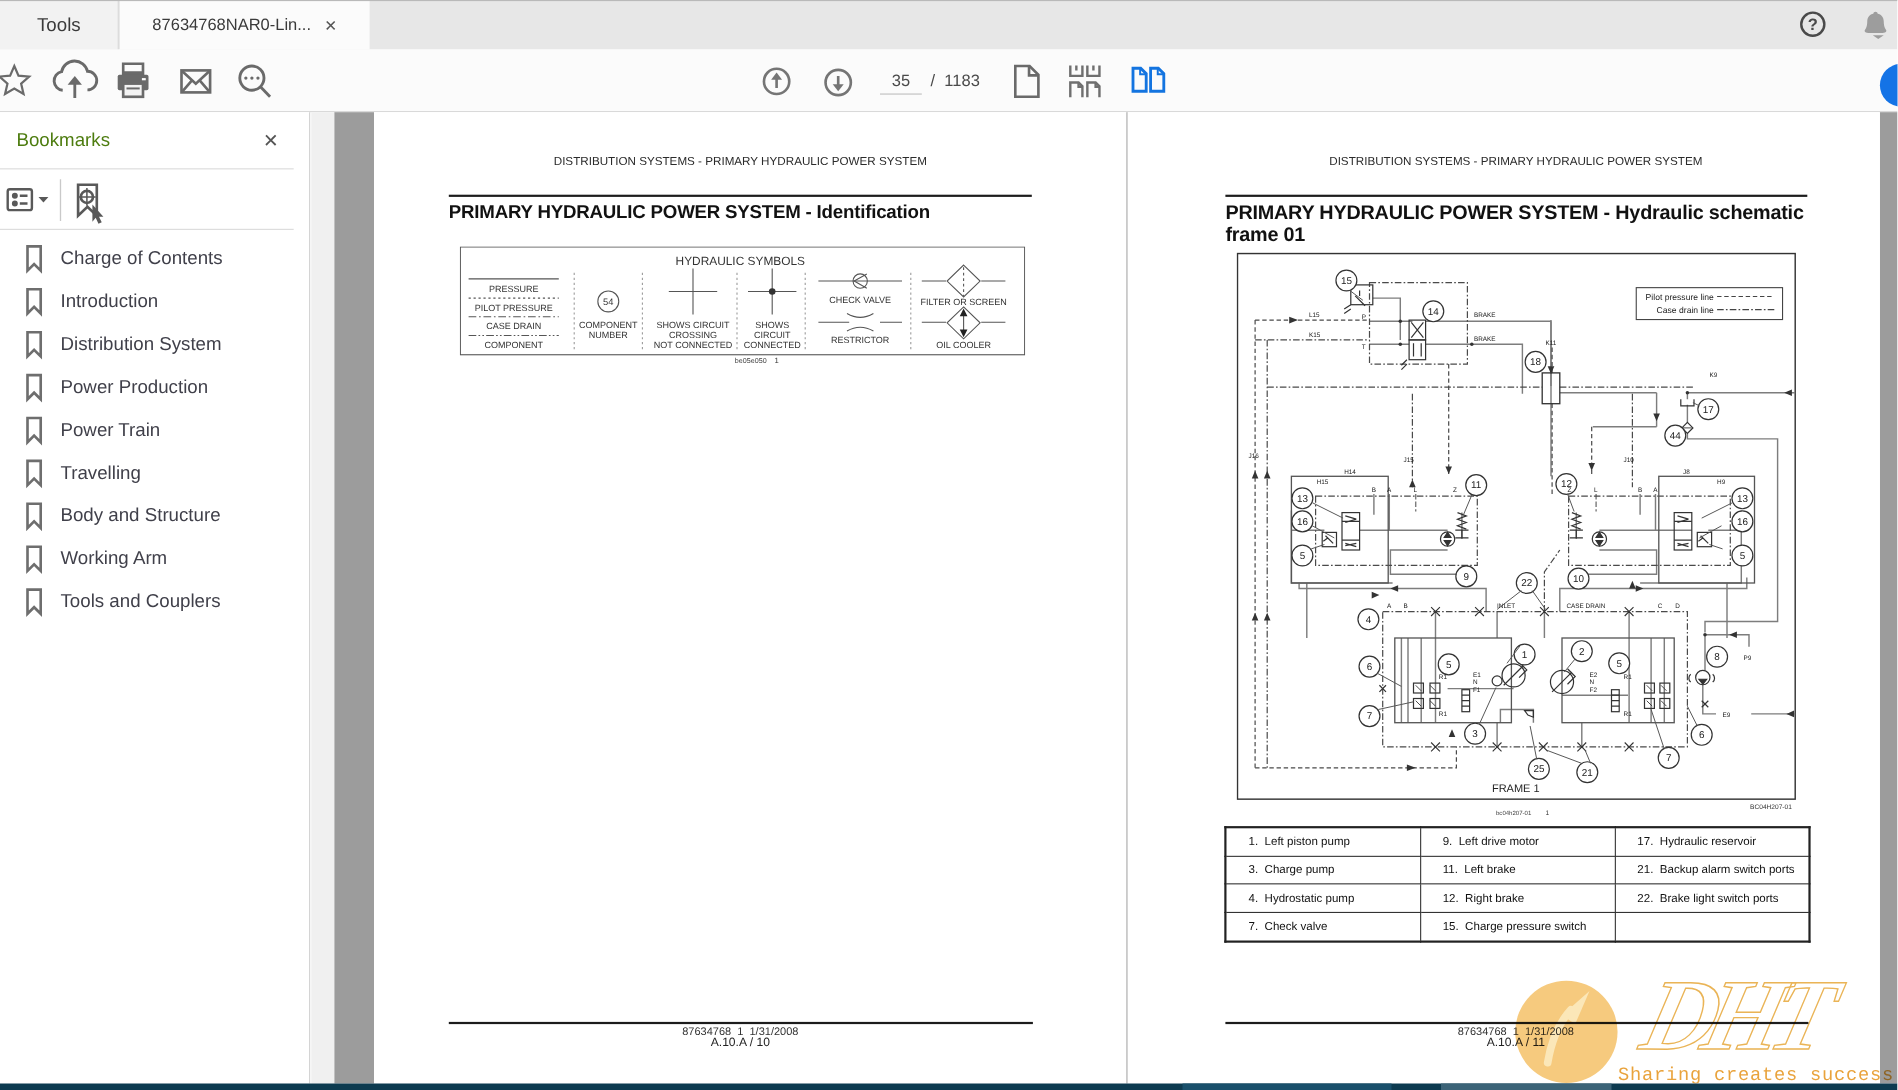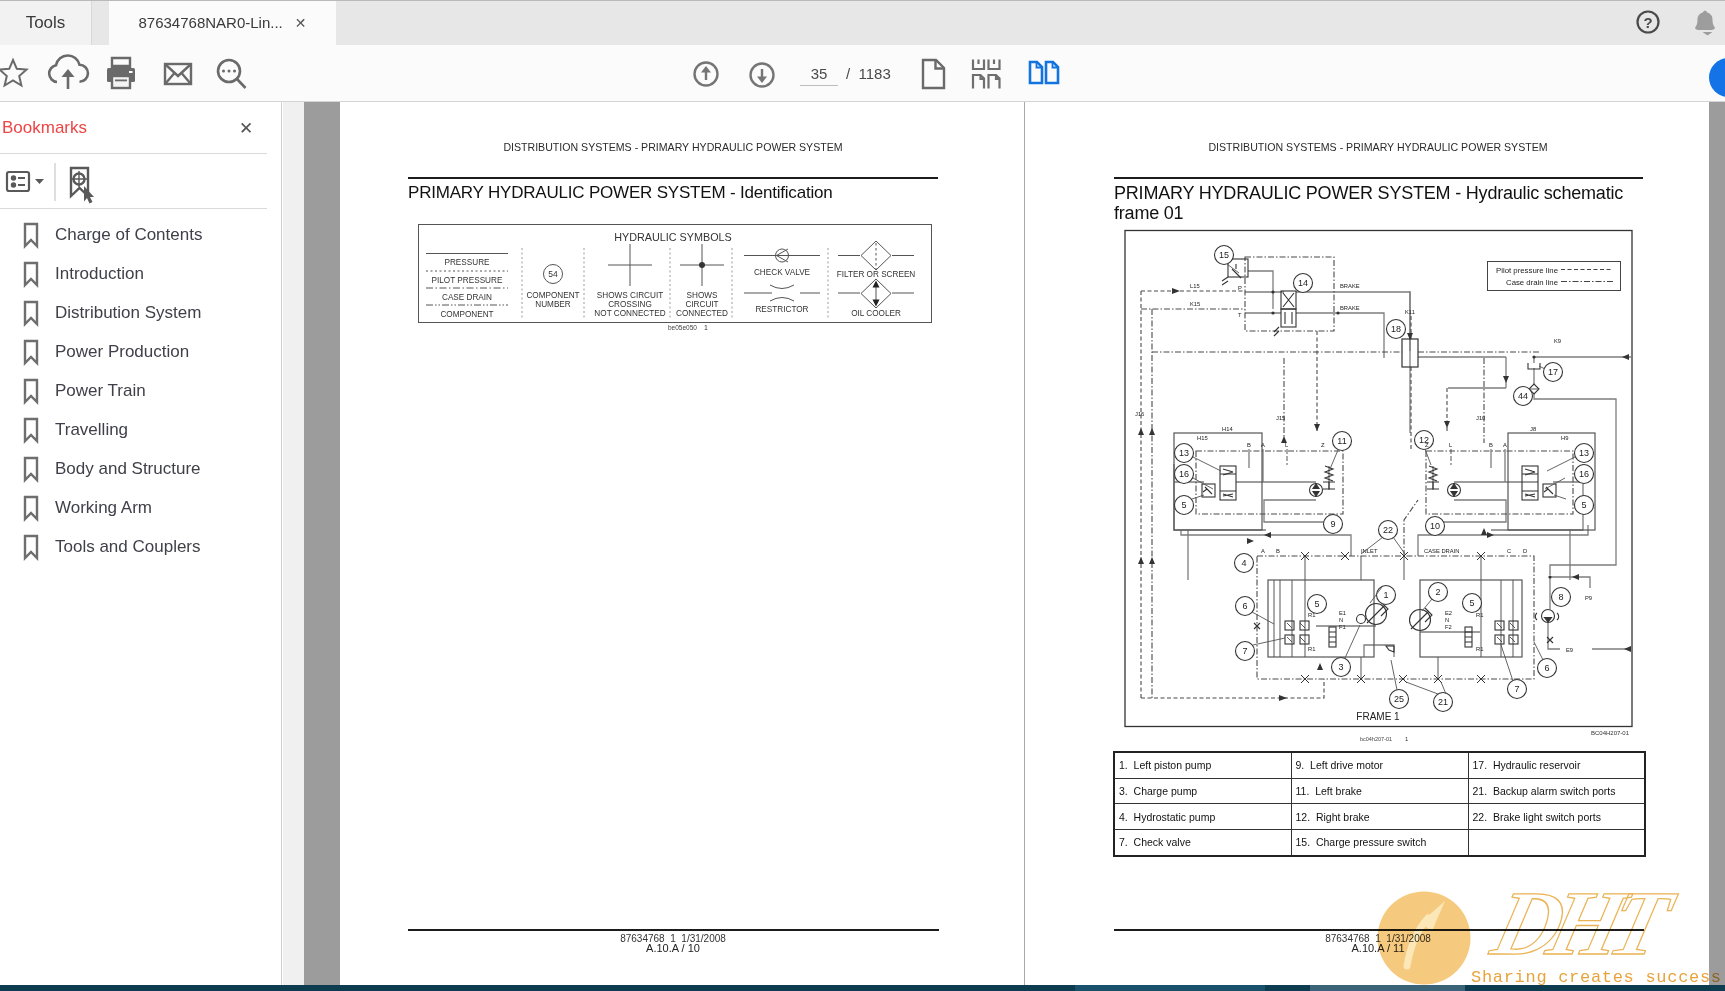--- a/index.html
+++ b/index.html
@@ -1,52 +1,52 @@
 <!DOCTYPE html>
 <html><head>
 <meta charset="utf-8">
 <style>
 *{margin:0;padding:0;box-sizing:border-box}
 html,body{width:1725px;height:991px;overflow:hidden}
 body{position:relative;font-family:"Liberation Sans",sans-serif;background:#fff}
 .abs{position:absolute}
 
 #tabbar{position:absolute;left:0;top:0;width:1725px;height:45px;background:#e7e7e7}
-#tab-tools{position:absolute;left:0;top:0;width:92px;height:45px;background:#f2f2f2;border-right:1px solid #d8d8d8;color:#3a3a3a;font-size:17px;display:flex;align-items:center;justify-content:center}
+#tab-tools{position:absolute;left:0;top:0;width:108px;height:45px;background:#f2f2f2;border-right:1px solid #d8d8d8;color:#3a3a3a;font-size:17px;display:flex;align-items:center;justify-content:center}
 #tab-doc{position:absolute;left:109px;top:0;width:227px;height:45px;background:#fbfbfb;color:#3a3a3a;font-size:15px;display:flex;align-items:center;justify-content:center}
 #tab-doc .x{color:#555;font-size:14px;margin-left:12px}
 
 #toolbar{position:absolute;left:0;top:45px;width:1725px;height:57px;background:#fbfbfb;border-bottom:1px solid #d5d5d5}
 #pgnum{position:absolute;left:800px;top:64px;width:38px;height:22px;border-bottom:1px solid #bdbdbd;color:#4a4a4a;font-size:15px;text-align:center;line-height:20px}
 #pgtot{position:absolute;left:846px;top:64px;color:#4a4a4a;font-size:15px;line-height:20px}
 
 #sidebar{position:absolute;left:0;top:102px;width:282px;height:883px;background:#fff;border-right:1px solid #d0d0d0}
-#bm-title{position:absolute;left:2px;top:118px;font-size:17px;color:#ef4444}
+#bm-title{position:absolute;left:15px;top:118px;font-size:17px;color:#4d7c0f}
 #bm-close{position:absolute;left:239px;top:118px;font-size:17px;color:#555}
 .hdiv{position:absolute;left:0;width:267px;height:1px;background:#dadada}
 .bmrow{position:absolute;left:55px;font-size:17px;color:#40404a;white-space:nowrap}
 
 #strip{position:absolute;left:283px;top:102px;width:21px;height:883px;background:#f0f0f0}
 #graybgL{position:absolute;left:304px;top:102px;width:36px;height:883px;background:#9c9c9c}
 #graybgR{position:absolute;left:1709px;top:102px;width:16px;height:883px;background:#9c9c9c}
 #pageL{position:absolute;left:340px;top:102px;width:684px;height:883px;background:#fff}
 #pageR{position:absolute;left:1025px;top:102px;width:684px;height:883px;background:#fff}
 #pagesep{position:absolute;left:1024px;top:102px;width:1px;height:883px;background:#a8a8a8}
 #tealbar{position:absolute;left:0;top:985px;width:1725px;height:6px;background:#0d3b50}
 #fab{position:absolute;left:1709px;top:58px;width:39px;height:39px;border-radius:50%;background:#1473e6}
 
 .dochead{position:absolute;font-size:10.6px;color:#2b2b2b;white-space:nowrap;transform:translateX(-50%)}
 .docrule{position:absolute;height:2px;background:#1c1c1c}
-.doctitle{position:absolute;font-weight:normal;font-size:17px;color:#111;white-space:nowrap;letter-spacing:-0.2px}
+.doctitle{position:absolute;font-weight:bold;font-size:17px;color:#111;white-space:nowrap;letter-spacing:-0.2px}
 .foot1{position:absolute;font-size:10px;color:#333;white-space:nowrap;transform:translateX(-50%)}
 .foot2{position:absolute;font-size:11px;color:#222;white-space:nowrap;transform:translateX(-50%)}
 .footrule{position:absolute;height:1.5px;background:#1c1c1c}
 
 #ptable{position:absolute;left:1113px;top:751px;width:533px;height:106px;border:2px solid #222;border-collapse:collapse;table-layout:fixed;font-size:10.5px;color:#111}
-#ptable td{border:1px solid #333;padding:0 0 0 4px;white-space:nowrap;overflow:hidden;height:13px;line-height:12px}
+#ptable td{border:1px solid #333;padding:0 0 0 20px;white-space:nowrap;overflow:hidden;height:13px;line-height:12px}
 </style>
 </head>
 <body>
 
 <div id="tabbar"></div>
 <div class="abs" style="left:0;top:0;width:1725px;height:1px;background:#b9b9b9;z-index:5"></div>
 <div id="tab-tools">Tools</div>
 <div id="tab-doc">87634768NAR0-Lin...<span class="x">✕</span></div>
 
 <div id="toolbar"></div>

